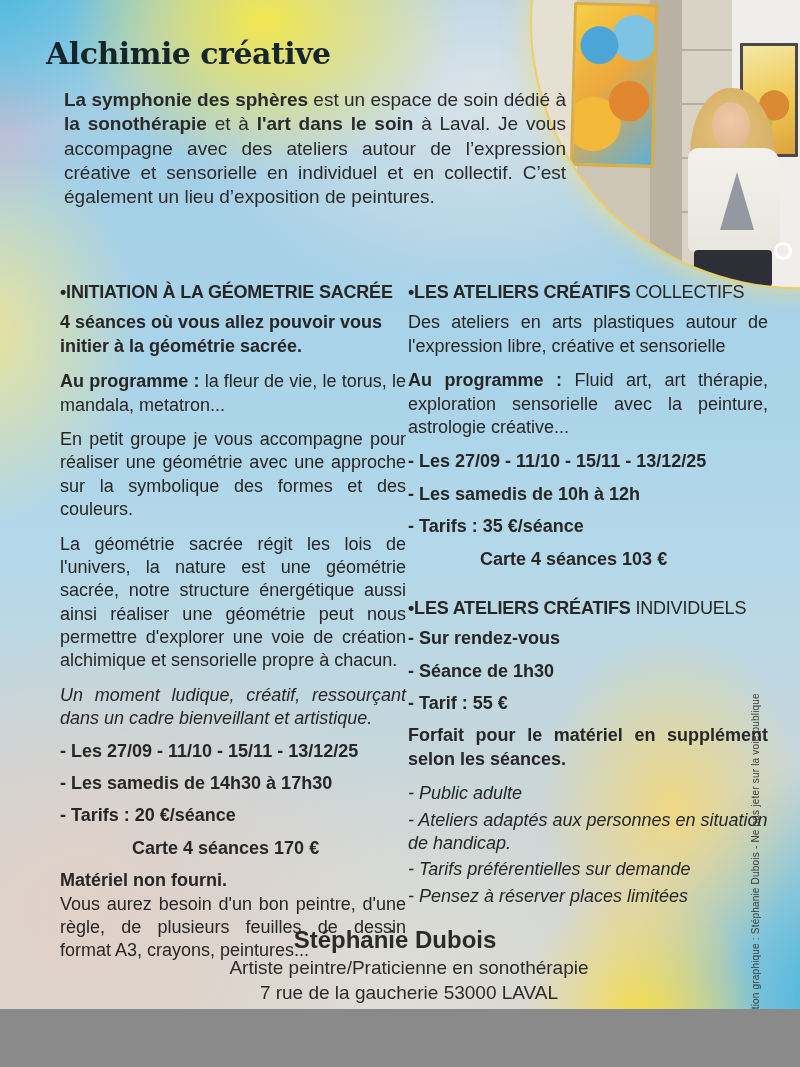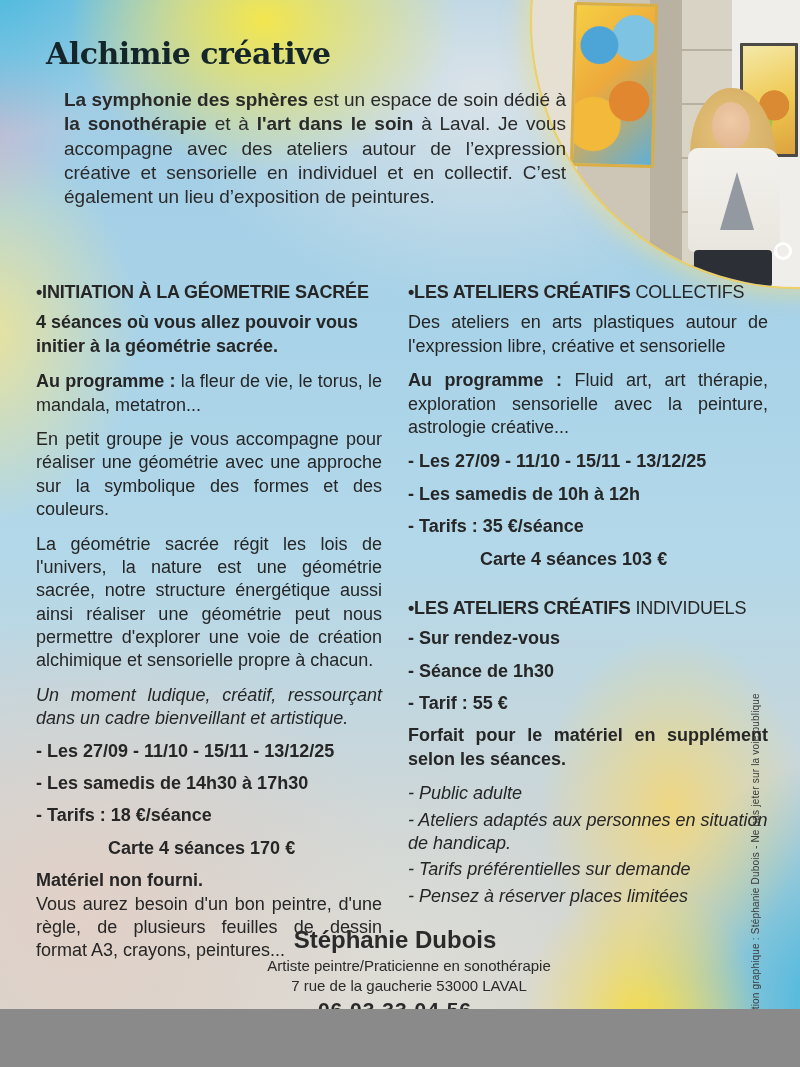--- a/index.html
+++ b/index.html
@@ -57,37 +57,37 @@
   .pants{position:absolute;left:12px;top:168px;width:78px;height:37px;border-radius:4px;
     background:#2c2f36;}
   .bracelet{position:absolute;left:92px;top:160px;width:12px;height:12px;border-radius:50%;
     border:3px solid #fff;background:rgba(0,0,0,0);}
   
   .title{position:absolute;left:46px;top:36px;font-family:"DejaVu Serif", serif;
     font-weight:800;font-size:30px;letter-spacing:-.5px;color:#15262b;}
   .intro{position:absolute;left:64px;top:88px;width:502px;font-size:19px;line-height:1.28;
     text-align:justify;color:#2a2a2a;}
   .col{position:absolute;top:281px;font-size:18px;line-height:1.3;}
-  .col-left{left:36px;width:346px;}
+  .col-left{left:60px;width:346px;}
   .col-right{left:408px;width:360px;}
   .h{font-weight:700;font-size:18px;margin:0 0 7px;white-space:nowrap;letter-spacing:-.2px;}
   .h .light{font-weight:400;}
   .h2{margin-top:26px;}
   .p{margin:0 0 11px;text-align:justify;}
   .b{font-weight:700;}
   .lead{font-weight:700;margin:0 0 12px;}
   .it{font-style:italic;margin:0 0 9px;text-align:justify;}
   .bl{font-weight:700;margin:0 0 9px;white-space:nowrap;}
   .card{font-weight:700;margin:0 0 9px;padding-left:72px;}
   .mat{font-weight:700;margin:8px 0 0;}
   .note{font-style:italic;margin:0 0 3px;}
   
   .footer{position:absolute;left:0;top:926px;width:790px;text-align:center;color:#2a2a2a;}
   .f-name{font-weight:700;font-size:24px;margin-bottom:3px;}
-  .f-line{font-size:15px;margin-bottom:3px;margin-left:28px;}
+  .f-line{font-size:19px;margin-bottom:3px;margin-left:28px;}
   .f-phone{font-weight:700;font-size:21px;margin-top:4px;letter-spacing:1px;}
   
   .credit{position:absolute;left:750px;top:693px;height:352px;
     writing-mode:vertical-rl;transform:rotate(180deg);
     font-size:10px;color:#3a3a3a;letter-spacing:.2px;white-space:nowrap;}
 </style>
 </head>
 <body>
 
 <div class="page">
@@ -112,21 +112,21 @@
 
   <div class="col col-left">
     <div class="h">•INITIATION À LA GÉOMETRIE SACRÉE</div>
     <div class="lead">4 séances où vous allez pouvoir vous initier à la géométrie sacrée.</div>
     <div class="p"><span class="b">Au programme : </span><span>la fleur de vie, le torus, le mandala, metatron...</span></div>
     <div class="p">En petit groupe je vous accompagne pour réaliser une géométrie avec une approche sur la symbolique des formes et des couleurs.</div>
     <div class="p">La géométrie sacrée régit les lois de l'univers, la nature est une géométrie sacrée, notre structure énergétique aussi ainsi réaliser une géométrie peut nous permettre d'explorer une voie de création alchimique et sensorielle propre à chacun.</div>
     <div class="it">Un moment ludique, créatif, ressourçant dans un cadre bienveillant et artistique.</div>
     <div class="bl">- Les 27/09 - 11/10 - 15/11 - 13/12/25</div>
     <div class="bl">- Les samedis de 14h30 à 17h30</div>
-    <div class="bl">- Tarifs : 18 €/séance</div>
+    <div class="bl">- Tarifs : 20 €/séance</div>
     <div class="card">Carte 4 séances 170 €</div>
     <div class="mat">Matériel non fourni.</div>
     <div class="p">Vous aurez besoin d'un bon peintre, d'une règle, de plusieurs feuilles de dessin format A3, crayons, peintures...</div>
   </div>
 
   <div class="col col-right">
     <div class="h">
       <span>•LES ATELIERS CRÉATIFS</span><span class="light"> COLLECTIFS</span>
     </div>
     <div class="p">Des ateliers en arts plastiques autour de l'expression libre, créative et sensorielle</div>

